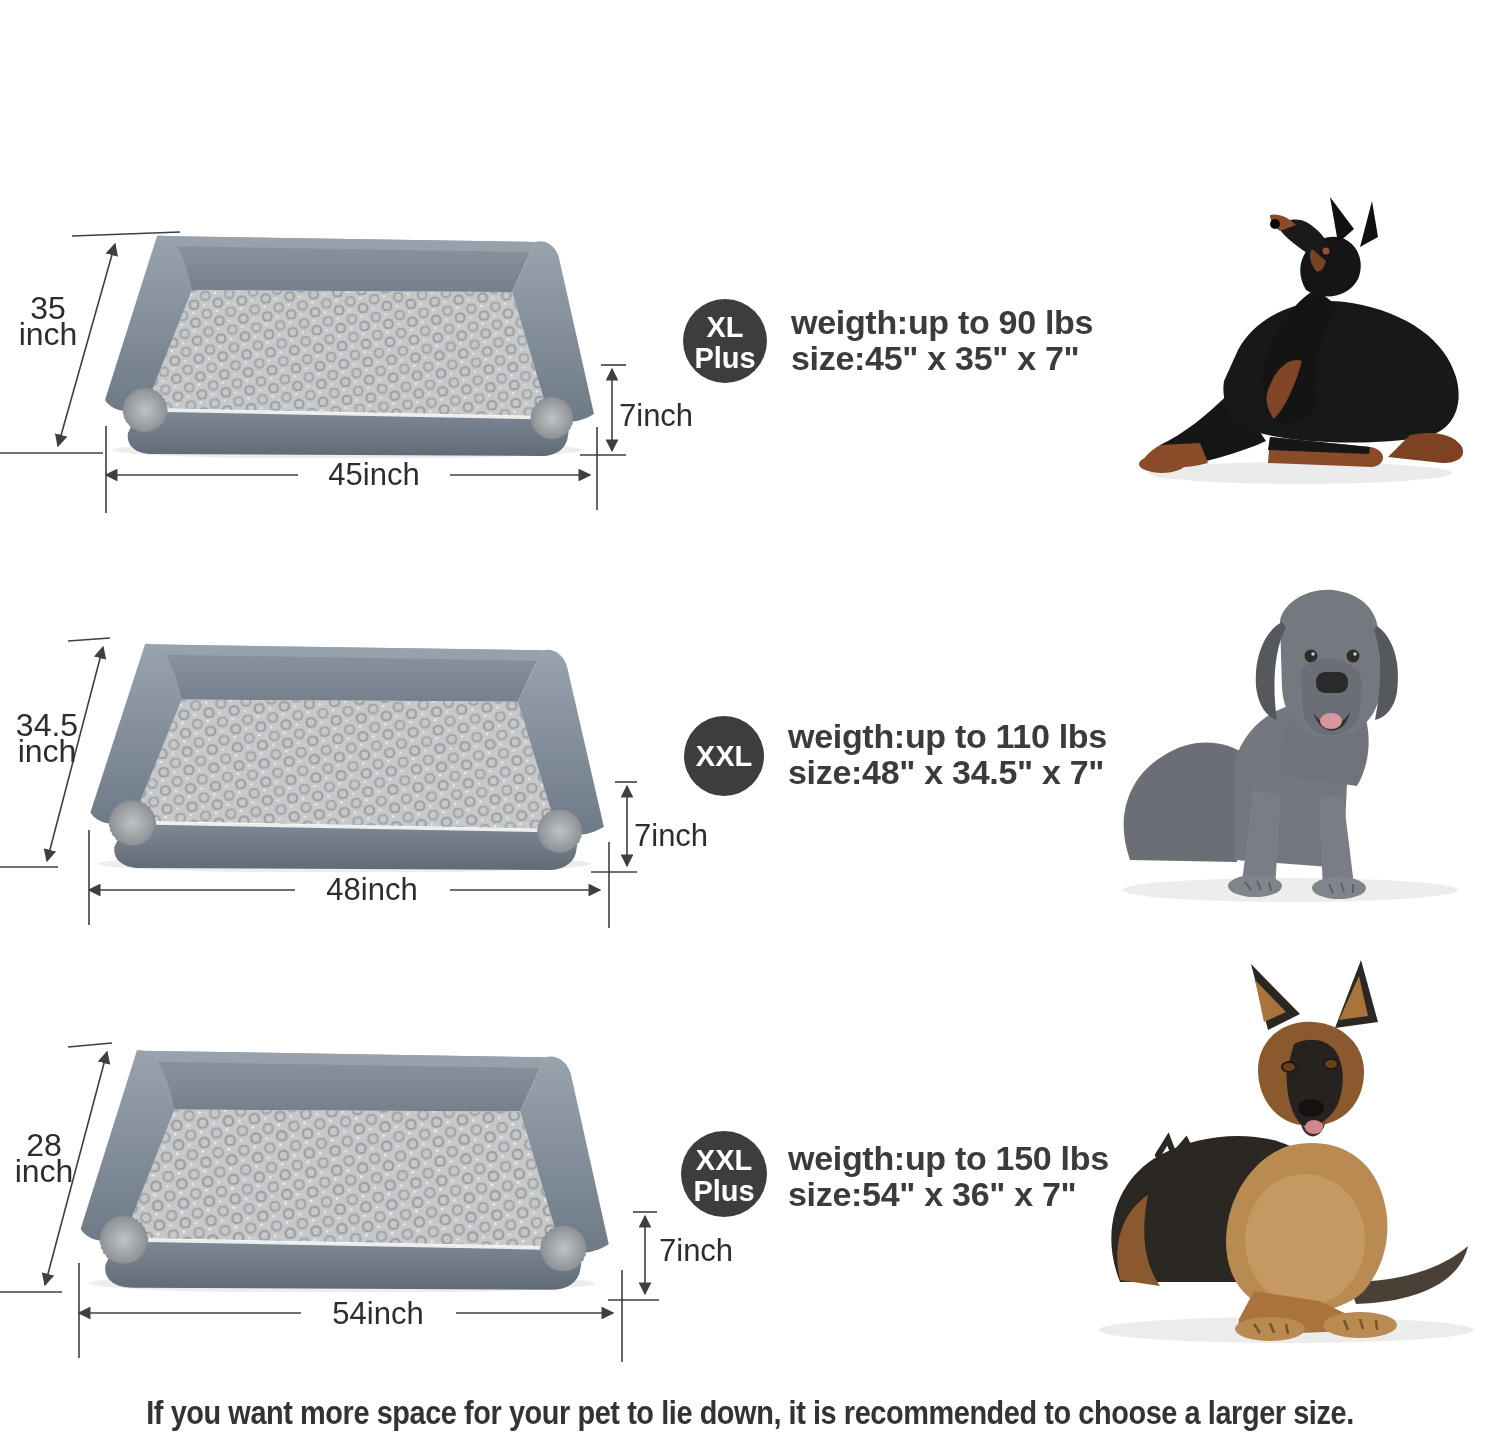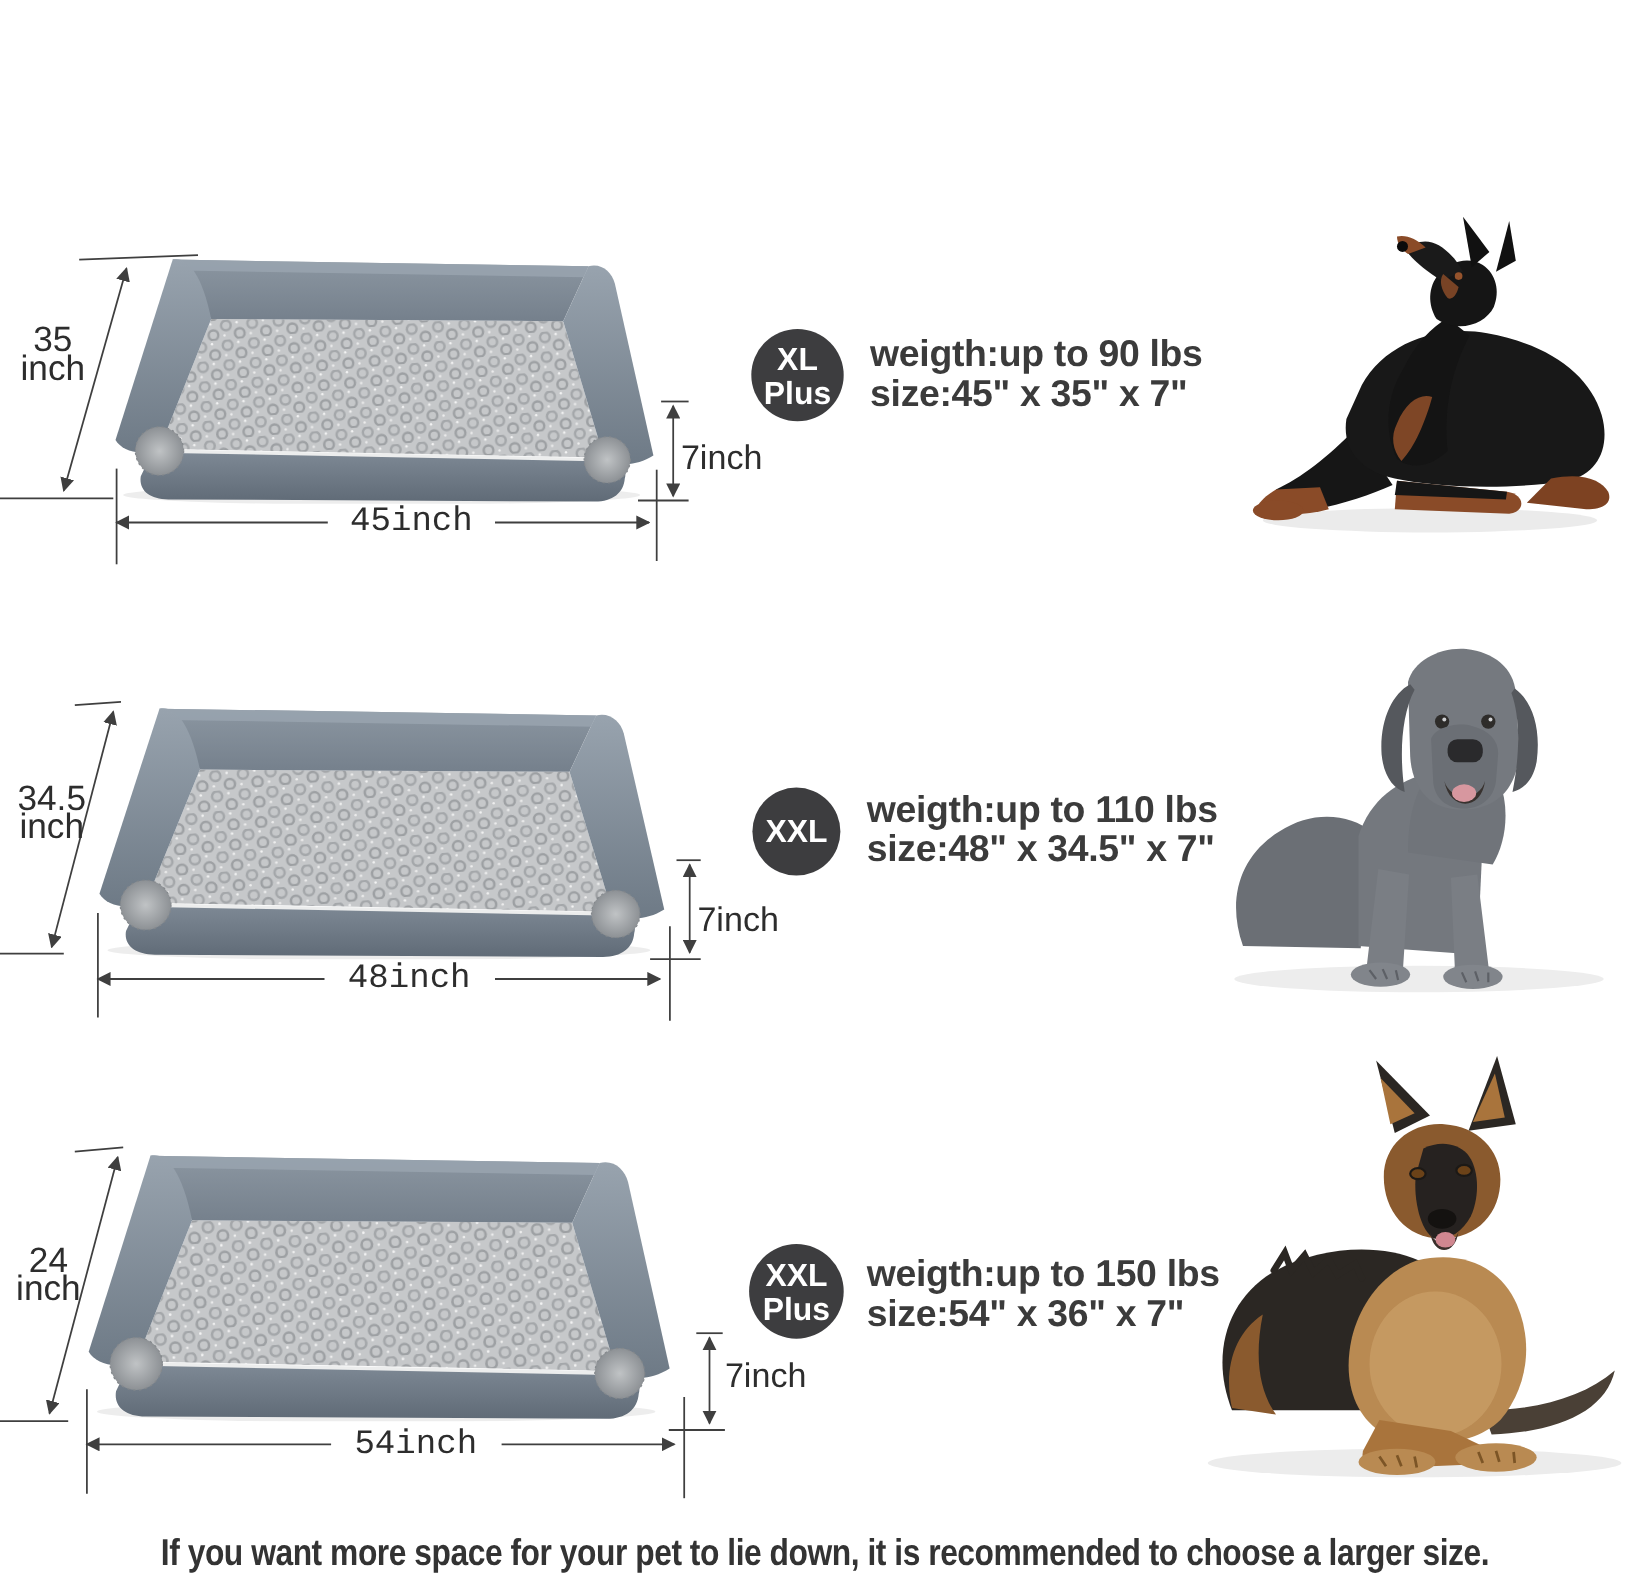--- a/index.html
+++ b/index.html
@@ -8,21 +8,21 @@
   
   .header{position:absolute;left:0;top:0;width:1500px;height:122px;background:var(--header-bg,#e2e4f1);
           border-bottom:1px solid #d7dae8;}
   .title{position:absolute;left:0;right:0;top:22px;text-align:center;white-space:nowrap;
          font-size:78px;font-weight:bold;color:#ffffff;letter-spacing:1px;
          transform:scaleX(.8);text-shadow:4px 5px 5px rgba(148,154,178,.9);}
   
   .dim{position:absolute;color:var(--dimension-text,#2d2d2d);text-align:center;}
   .dim .ln{display:block;}
   .wlab{font-size:32px;line-height:26px;}
-  .llab{font-size:31px;line-height:31px;font-family:Liberation Mono, monospace;}
+  .llab{font-size:31px;line-height:31px;}
   .hlab{font-size:31px;line-height:31px;text-align:left;}
   
   .badge{position:absolute;border-radius:50%;background:var(--badge-bg,#3d3d3f);color:#fff;
          display:flex;flex-direction:column;align-items:center;justify-content:center;
          font-weight:bold;text-align:center;}
   .badge .l1{font-size:29px;line-height:33px;}
   .badge .l2{font-size:29px;line-height:28px;}
   
   .spec{position:absolute;color:var(--text-dark,#3b3b3b);font-weight:bold;font-size:34px;
         line-height:36px;white-space:nowrap;letter-spacing:-0.3px;}
@@ -218,21 +218,21 @@
       <line x1="79" y1="323" x2="301" y2="323" marker-start="url(#ah)"></line>
       <line x1="456" y1="323" x2="613" y2="323" marker-end="url(#ah)"></line>
     </g>
     <g>
       <line x1="633" y1="222" x2="657" y2="222"></line>
       <line x1="645" y1="226" x2="645" y2="304" marker-start="url(#ah)" marker-end="url(#ah)"></line>
       <line x1="608" y1="310" x2="659" y2="310"></line>
     </g>
   </svg>
   <div class="dim wlab" style="left:4px;top:1132px;width:80px">
-    <span class="ln">24</span>
+    <span class="ln">28</span>
     <span class="ln">inch</span>
   </div>
   <div class="dim llab" style="left:303px;top:1298px;width:150px">54inch</div>
   <div class="dim hlab" style="left:659px;top:1235px">7inch</div>
   <div class="badge" style="left:681px;top:1131px;width:86px;height:86px">
     <span class="l1">XXL</span>
     <span class="l2">Plus</span>
   </div>
   <div class="spec" style="left:788px;top:1140px">
     <span class="ln">weigth:up to 150 lbs</span>

